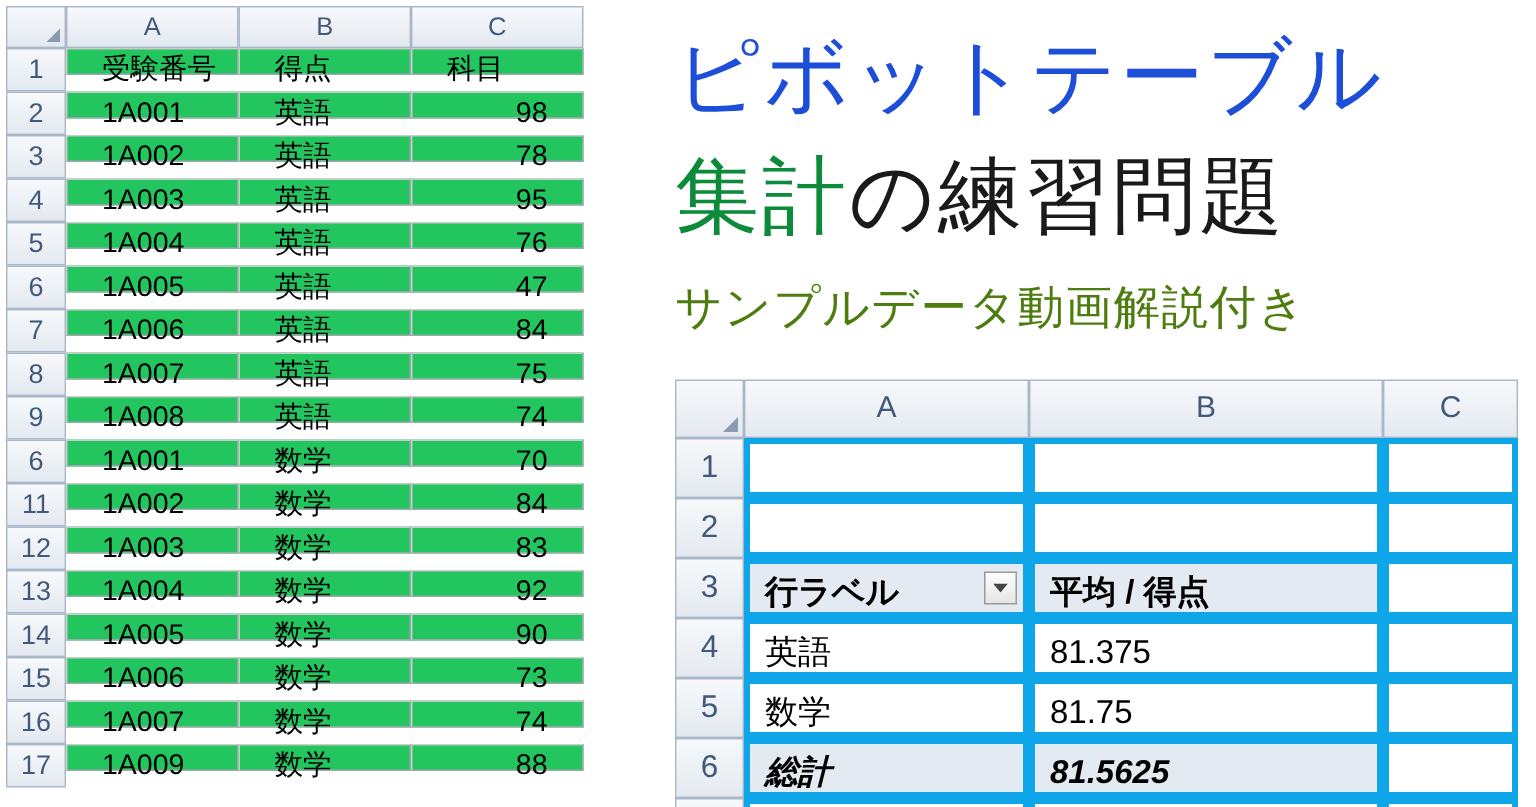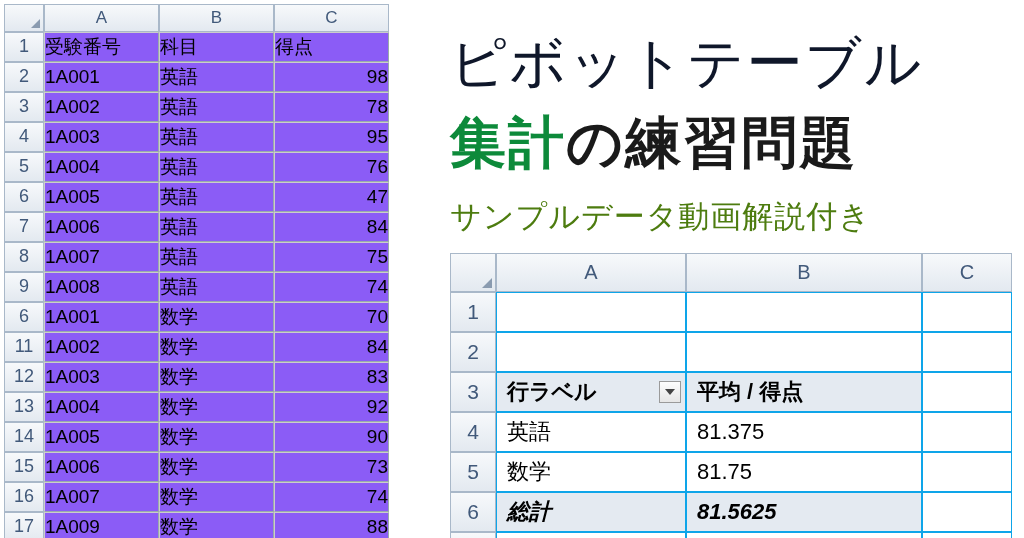--- a/index.html
+++ b/index.html
@@ -38,23 +38,23 @@
       border: 1px solid #a9b8c9;
       text-align: center;
       color: #41597a;
       font-size: 18px;
       padding: 3px 0;
     }
     .cell {
       border: 1px solid #9aa;
       border-top-color: #ccc;
       border-left-color: #ccc;
-      padding: 3px 0;
-      background: #8b5cf6;
-      height: 30px;
+      padding: 3px 23px;
+      background: #22c55e;
+      height: 18px;
       line-height: 22px;
       white-space: nowrap;
     }
     .cell.num { text-align: right; }
     .corner {
       background: linear-gradient(#f7f9fb, #e3e9f0);
       border: 1px solid #a9b8c9;
       position: relative;
     }
     .corner::after {
@@ -71,29 +71,28 @@
     
     .title-block {
       position: absolute;
       left: 450px;
       top: 14px;
       width: 560px;
     }
     .title-line1 {
       font-size: 56px;
       letter-spacing: 2px;
-      color: #0f172a;
+      color: #1d4ed8;
       font-weight: 400;
-      margin-top: 12px;
     }
     .title-line2 {
       font-size: 56px;
       letter-spacing: 2px;
       color: #1a1a1a;
-      font-weight: 700;
+      font-weight: 400;
       margin-top: 4px;
     }
     .title-accent { color: #0d8a3a; }
     .subtitle {
       font-size: 31px;
       color: #4d7c0f;
       margin-top: 14px;
       letter-spacing: 1px;
     }
 
@@ -120,21 +119,21 @@
     }
     .prh {
       background: linear-gradient(#f7f9fb, #e3e9f0);
       border: 1px solid #a9b8c9;
       text-align: center;
       color: #41597a;
       font-size: 21px;
       padding: 7px 0;
     }
     .pcell {
-      border: 1px solid #0ea5e9;
+      border: 4px solid #0ea5e9;
       padding: 6px 10px;
       background: #fff;
       height: 40px;
       line-height: 26px;
       white-space: nowrap;
     }
     .pcell.num { text-align: left; }
     .pcell.hdrfill {
       background: #e4eaf1;
       font-weight: bold;
@@ -175,22 +174,22 @@
 
 <div class="left-sheet">
   <div class="sheet-grid">
     <div class="corner"></div>
     <div class="ch">A</div>
     <div class="ch">B</div>
     <div class="ch">C</div>
 
     <div class="rh">1</div>
     <div class="cell">受験番号</div>
+    <div class="cell">得点</div>
     <div class="cell">科目</div>
-    <div class="cell">得点</div>
 
     <div class="rh">2</div>
     <div class="cell">1A001</div>
     <div class="cell">英語</div>
     <div class="cell num">98</div>
 
     <div class="rh">3</div>
     <div class="cell">1A002</div>
     <div class="cell">英語</div>
     <div class="cell num">78</div>

